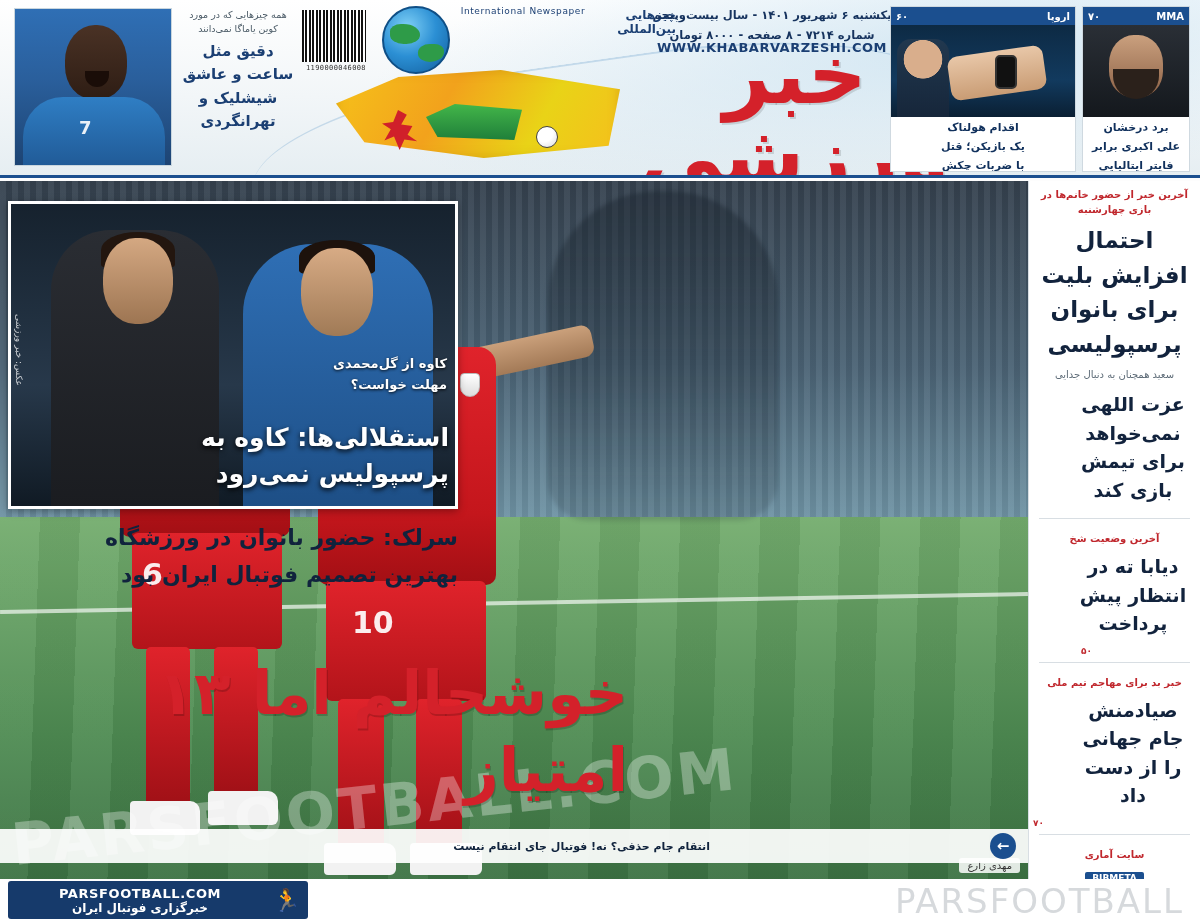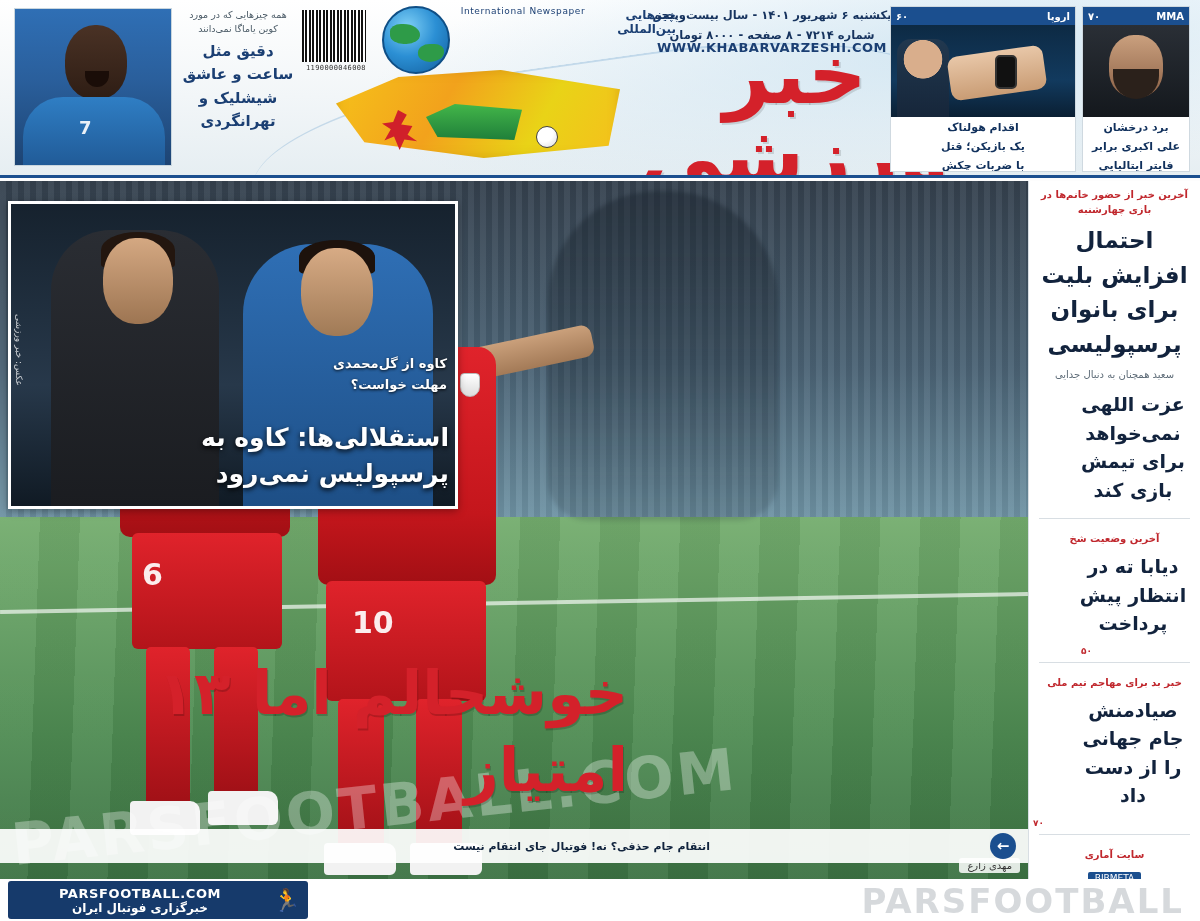--- a/index.html
+++ b/index.html
@@ -218,21 +218,21 @@
   .side-head {
     text-align: center; color:#12233d; font-weight: bold;
     font-size: 23px; line-height: 1.5; padding: 4px 8px 8px; direction: rtl;
   }
   .side-sub {
     text-align:center; color:#5d6b77; font-size: 10px; padding: 0 8px 6px; direction: rtl;
   }
   .side-head.sm { font-size: 19px; padding-left: 45px; }
   .side-divider { height:1px; background:#d8dee3; margin: 6px 10px; }
   .side-tag {
-    background:#1b4f8f; color:#fff; font-size: 9px; font-weight:normal;
+    background:#1b4f8f; color:#fff; font-size: 9px; font-weight:bold;
     display:inline-block; padding: 1px 7px; border-radius: 2px; margin: 0 auto;
   }
   .side-tagwrap { text-align:center; padding: 2px 0 4px; }
   .side-num {
     position:absolute; left: 4px; color:#c0272d; font-size: 9px; font-weight:bold;
   }
 
   
   .mainphoto {
     position: absolute; top: 181px; right: 172px;
@@ -407,21 +407,21 @@
     font-size: 15px; font-weight: bold;
   }
 
   
   .footer {
     position:absolute; left: 0; bottom: 0; width: 1200px; height: 42px;
     background: #ffffff;
   }
   .footer .wm {
     position:absolute; right: 16px; top: 2px; color: rgba(120,130,140,.30);
-    font-size: 34px; font-weight: bold; letter-spacing: 2px; direction: ltr;
+    font-size: 34px; font-weight: normal; letter-spacing: 2px; direction: ltr;
   }
   .pf-badge {
     position:absolute; left: 8px; top: 2px; width: 300px; height: 38px;
     background: #163a6b; border-radius: 3px; color:#fff;
     display:flex; align-items:center; direction: rtl;
   }
   .pf-badge .logo {
     width: 42px; height: 38px; display:flex; align-items:center; justify-content:center;
     font-size: 22px;
   }
@@ -585,20 +585,24 @@
       <div class="inset-kicker">
         <div>کاوه از گل‌محمدی</div>
         <div>مهلت خواست؟</div>
       </div>
       <div class="inset-headline">
         <div>استقلالی‌ها: کاوه به</div>
         <div>پرسپولیس نمی‌رود</div>
       </div>
     </div>
 
+    <div class="subhead">
+      <div>سرلک: حضور بانوان در ورزشگاه</div>
+      <div>بهترین تصمیم فوتبال ایران بود</div>
+    </div>
 
     <div class="bighead">
       <span>خوشحالم اما ۱۳ امتیاز</span>
     </div>
 
     <div class="mp-credit">مهدی زارع</div>
 
     <div class="botstrip">
       <div class="arrow-btn">←</div>
       <div class="txt">انتقام جام حذفی؟ نه! فوتبال جای انتقام نیست</div>

